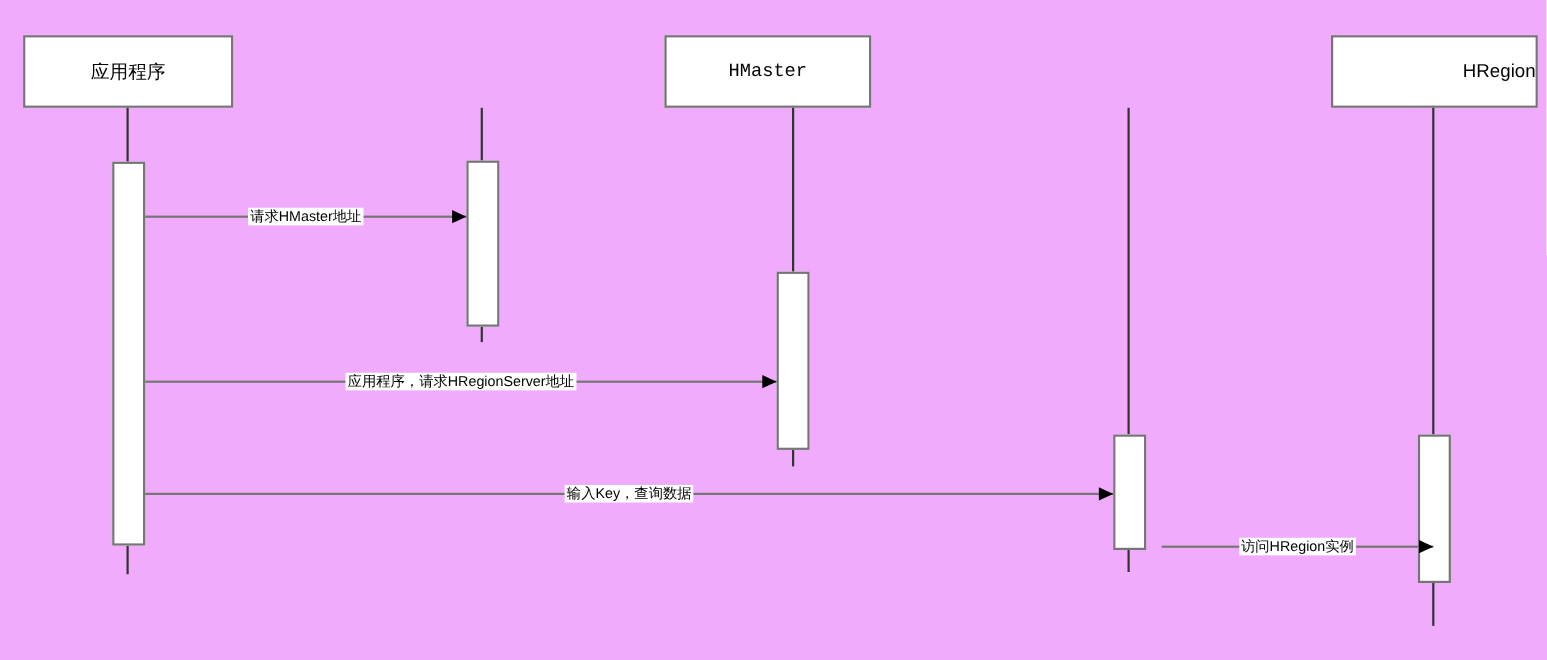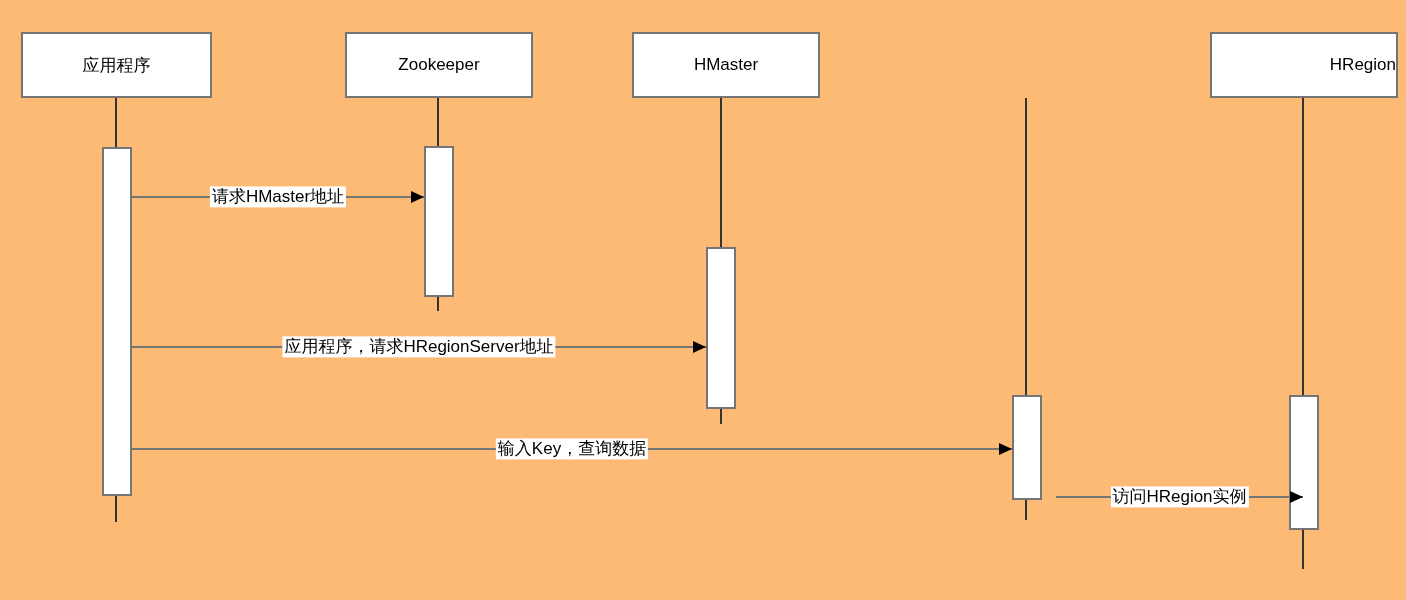--- a/index.html
+++ b/index.html
@@ -4,21 +4,21 @@
 <style>
   html, body {
     margin: 0;
     padding: 0;
     background: #ffffff;
   }
   .canvas {
     position: relative;
     width: 1406px;
     height: 600px;
-    background: #fdba74;
+    background: #f0abfc;
     font-family: "Liberation Sans", sans-serif;
     color: #000000;
     overflow: hidden;
   }
   .pbox {
     position: absolute;
     height: 62px;
     border: 2px solid #757575;
     background: #ffffff;
     display: flex;
@@ -62,36 +62,33 @@
     border-bottom: 6px solid transparent;
   }
   .mlabel {
     position: absolute;
     left: 50%;
     top: 50%;
     transform: translate(-50%, -50%);
     background: #ffffff;
     padding: 0 2px;
     white-space: nowrap;
-    font-size: 17px;
+    font-size: 13px;
     line-height: 1.25;
   }
 </style>
 </head>
 <body>
 
 <div class="canvas">
 
   <div class="pbox" style="left:21px; top:32px; width:187px;">
     <span>应用程序</span>
   </div>
-  <div class="pbox" style="left:345px; top:32px; width:184px;">
-    <span>Zookeeper</span>
-  </div>
-  <div class="pbox" style="left:632px; top:32px; width:184px;">
+  <div class="pbox" style="left:604px; top:32px; width:184px;font-family:Liberation Mono, monospace;">
     <span>HMaster</span>
   </div>
   <div class="pbox" style="left:1210px; top:32px; width:184px;justify-content:flex-end;">
     <span>HRegion</span>
   </div>
 
   <div class="lifeline" style="left:115px; top:98px; height:49px;"></div>
   <div class="lifeline" style="left:437px; top:98px; height:48px;"></div>
   <div class="lifeline" style="left:720px; top:98px; height:149px;"></div>
   <div class="lifeline" style="left:1025px; top:98px; height:297px;"></div>

